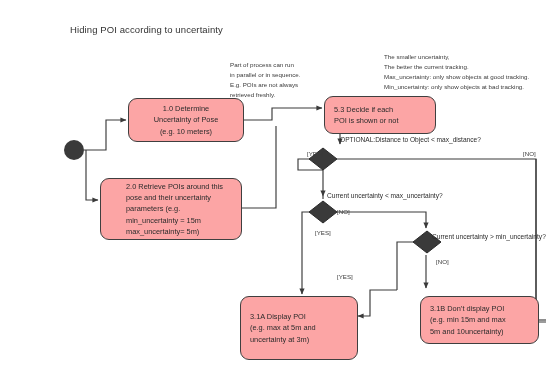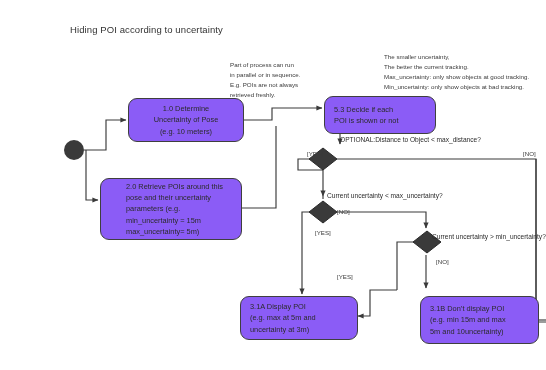--- a/index.html
+++ b/index.html
@@ -49,42 +49,42 @@
     white-space: pre-line;
   }
   #note-parallel { left: 190px; top: 60px; }
   #note-uncert   { left: 344px; top: 52px; }
 
   .pbox {
     position: absolute;
     box-sizing: border-box;
     border: 1.1px solid #3f3f3f;
     border-radius: 9px;
-    background: #8b5cf6;
+    background: #fca5a5;
     font-size: 7.4px;
     line-height: 1.52;
     color: #2b2b2b;
     display: flex;
     align-items: center;
     white-space: pre-line;
   }
   .pbox.center {
     justify-content: center;
     text-align: center;
   }
   .pbox.left {
     justify-content: flex-start;
     text-align: left;
     padding-left: 8px;
   }
 
   #box-determine { left: 88px;  top: 98px;  width: 116px; height: 44px; }
   #box-decide    { left: 284px; top: 96px;  width: 112px; height: 38px; padding-left: 9px; }
   #box-retrieve  { left: 60px;  top: 178px; width: 142px; height: 62px; padding-left: 25px; }
-  #box-display   { left: 200px; top: 296px; width: 118px; height: 44px; padding-left: 9px; }
+  #box-display   { left: 200px; top: 296px; width: 118px; height: 64px; padding-left: 9px; }
   #box-nodisplay { left: 380px; top: 296px; width: 119px; height: 48px; padding-left: 9px; }
 
   .start-node {
     position: absolute;
     left: 24px;
     top: 140px;
     width: 20px;
     height: 20px;
     border-radius: 50%;
     background: #3a3a3a;

